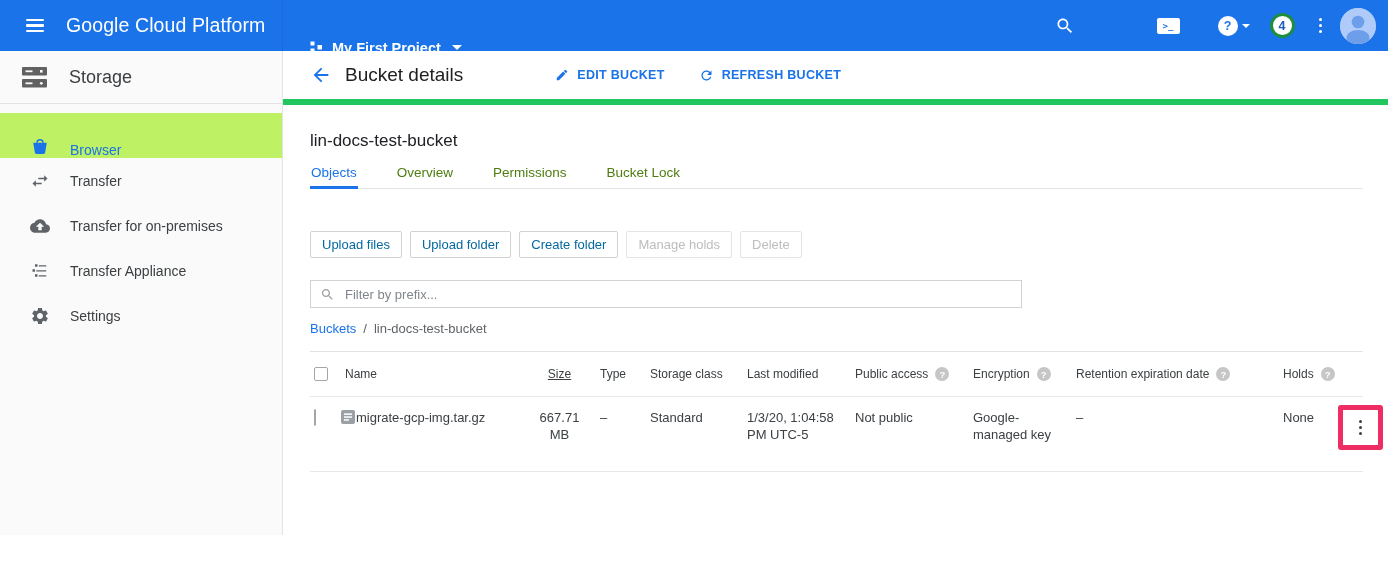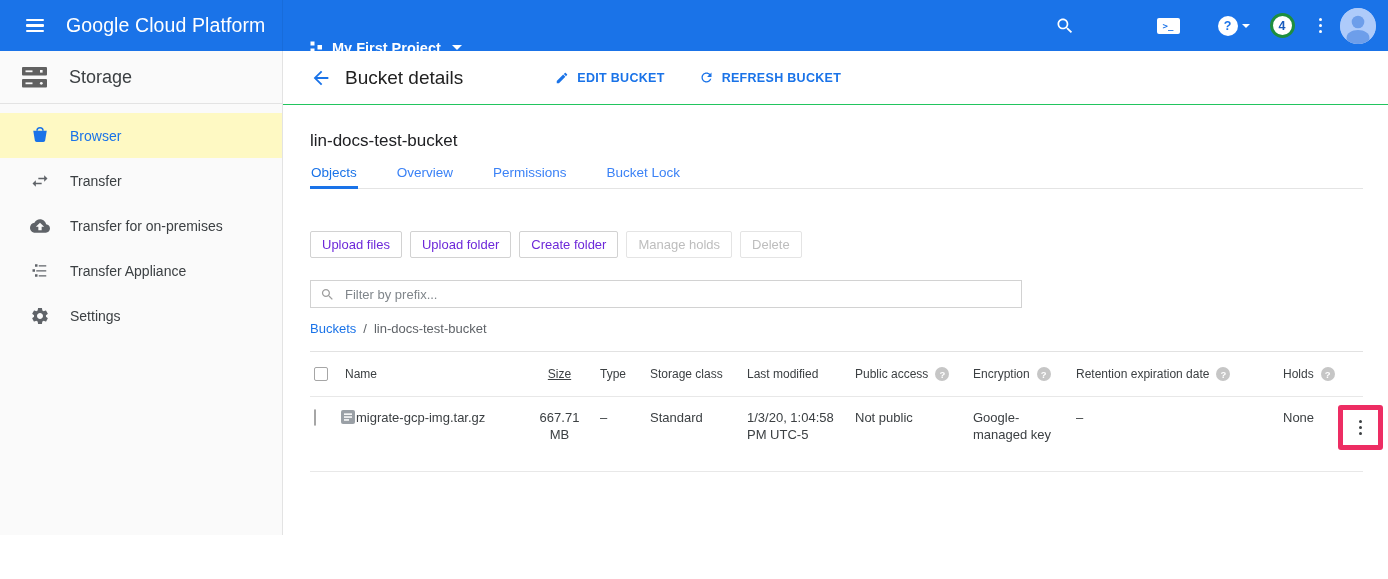--- a/index.html
+++ b/index.html
@@ -35,41 +35,41 @@
 
   
   .shell { display:flex; height:484px; }
   .sidebar { width:283px; flex-shrink:0; background:#fafafa; border-right:1px solid #e3e3e3; }
   .sidebar-header { height:53px; display:flex; align-items:center; padding-left:21px; border-bottom:1px solid #e3e3e3; }
   .sidebar-title { margin-left:21px; font-size:18px; color:#3c4043; }
   .nav { padding-top:9px; }
   .nav-item { height:45px; display:flex; align-items:center; padding-left:30px; cursor:pointer;
               color:#3c4043; font-size:14px; }
   .nav-item .nicon { width:20px; height:20px; margin-right:20px; display:flex; align-items:center; justify-content:center; }
-  .nav-item.selected { background:#fef9c3; color:#1a73e8; }
+  .nav-item.selected { background:#bef264; color:#1a73e8;align-items:flex-end; }
 
   .main { flex:1; min-width:0; }
-  .page-header { height:54px; display:flex; align-items:center; padding-left:27px; border-bottom:1px solid #22c55e; }
+  .page-header { height:54px; display:flex; align-items:center; padding-left:27px; border-bottom:6px solid #22c55e; }
   .back-btn { display:flex; cursor:pointer; }
   .page-title { font-size:19px; color:#212121; margin-left:13px; }
   .hdr-actions { display:flex; margin-left:92px; }
   .hdr-action { display:flex; align-items:center; color:#1a73e8; font-size:12.5px; font-weight:bold;
                 letter-spacing:0.3px; cursor:pointer; margin-right:34px; }
   .hdr-action svg { margin-right:8px; }
 
   .content { padding:0 25px 0 27px; }
   .bucket-title { margin-top:26px; font-size:17px; color:#202124; }
   .tabs { display:flex; margin-top:10px; border-bottom:1px solid #e4e4e4; }
-  .tab { margin-right:38px; padding:4px 1px 6px; font-size:13.5px; color:#3b82f6; cursor:pointer;
+  .tab { margin-right:38px; padding:4px 1px 6px; font-size:13.5px; color:#4d7c0f; cursor:pointer;
          border-bottom:3px solid transparent; margin-bottom:-1px; }
   .tab.active { color:#1a73e8; border-color:#1a73e8; }
 
   .toolbar { margin-top:42px; display:flex; gap:8px; }
   .btn { height:27px; padding:0 11px; background:#fff; border:1px solid #d2d2d2; border-radius:2px;
-         font-size:13px; color:#6d28d9; display:flex; align-items:center; cursor:pointer; font-family:inherit; }
+         font-size:13px; color:#0369a1; display:flex; align-items:center; cursor:pointer; font-family:inherit; }
   .btn.disabled { color:#bdbdbd; border-color:#e4e4e4; cursor:default; }
 
   .filter-box { margin-top:22px; width:712px; height:28px; border:1px solid #d2d2d2; background:#fff;
                 display:flex; align-items:center; padding:0 9px; }
   .filter-box input { border:none; outline:none; flex:1; margin-left:8px; font-size:13px; color:#3c4043;
                       background:transparent; font-family:inherit; }
   .filter-box input::placeholder { color:#80868b; }
 
   .breadcrumb { margin-top:13px; font-size:13px; display:flex; gap:7px; }
   .bc-link { color:#1a73e8; cursor:pointer; }

